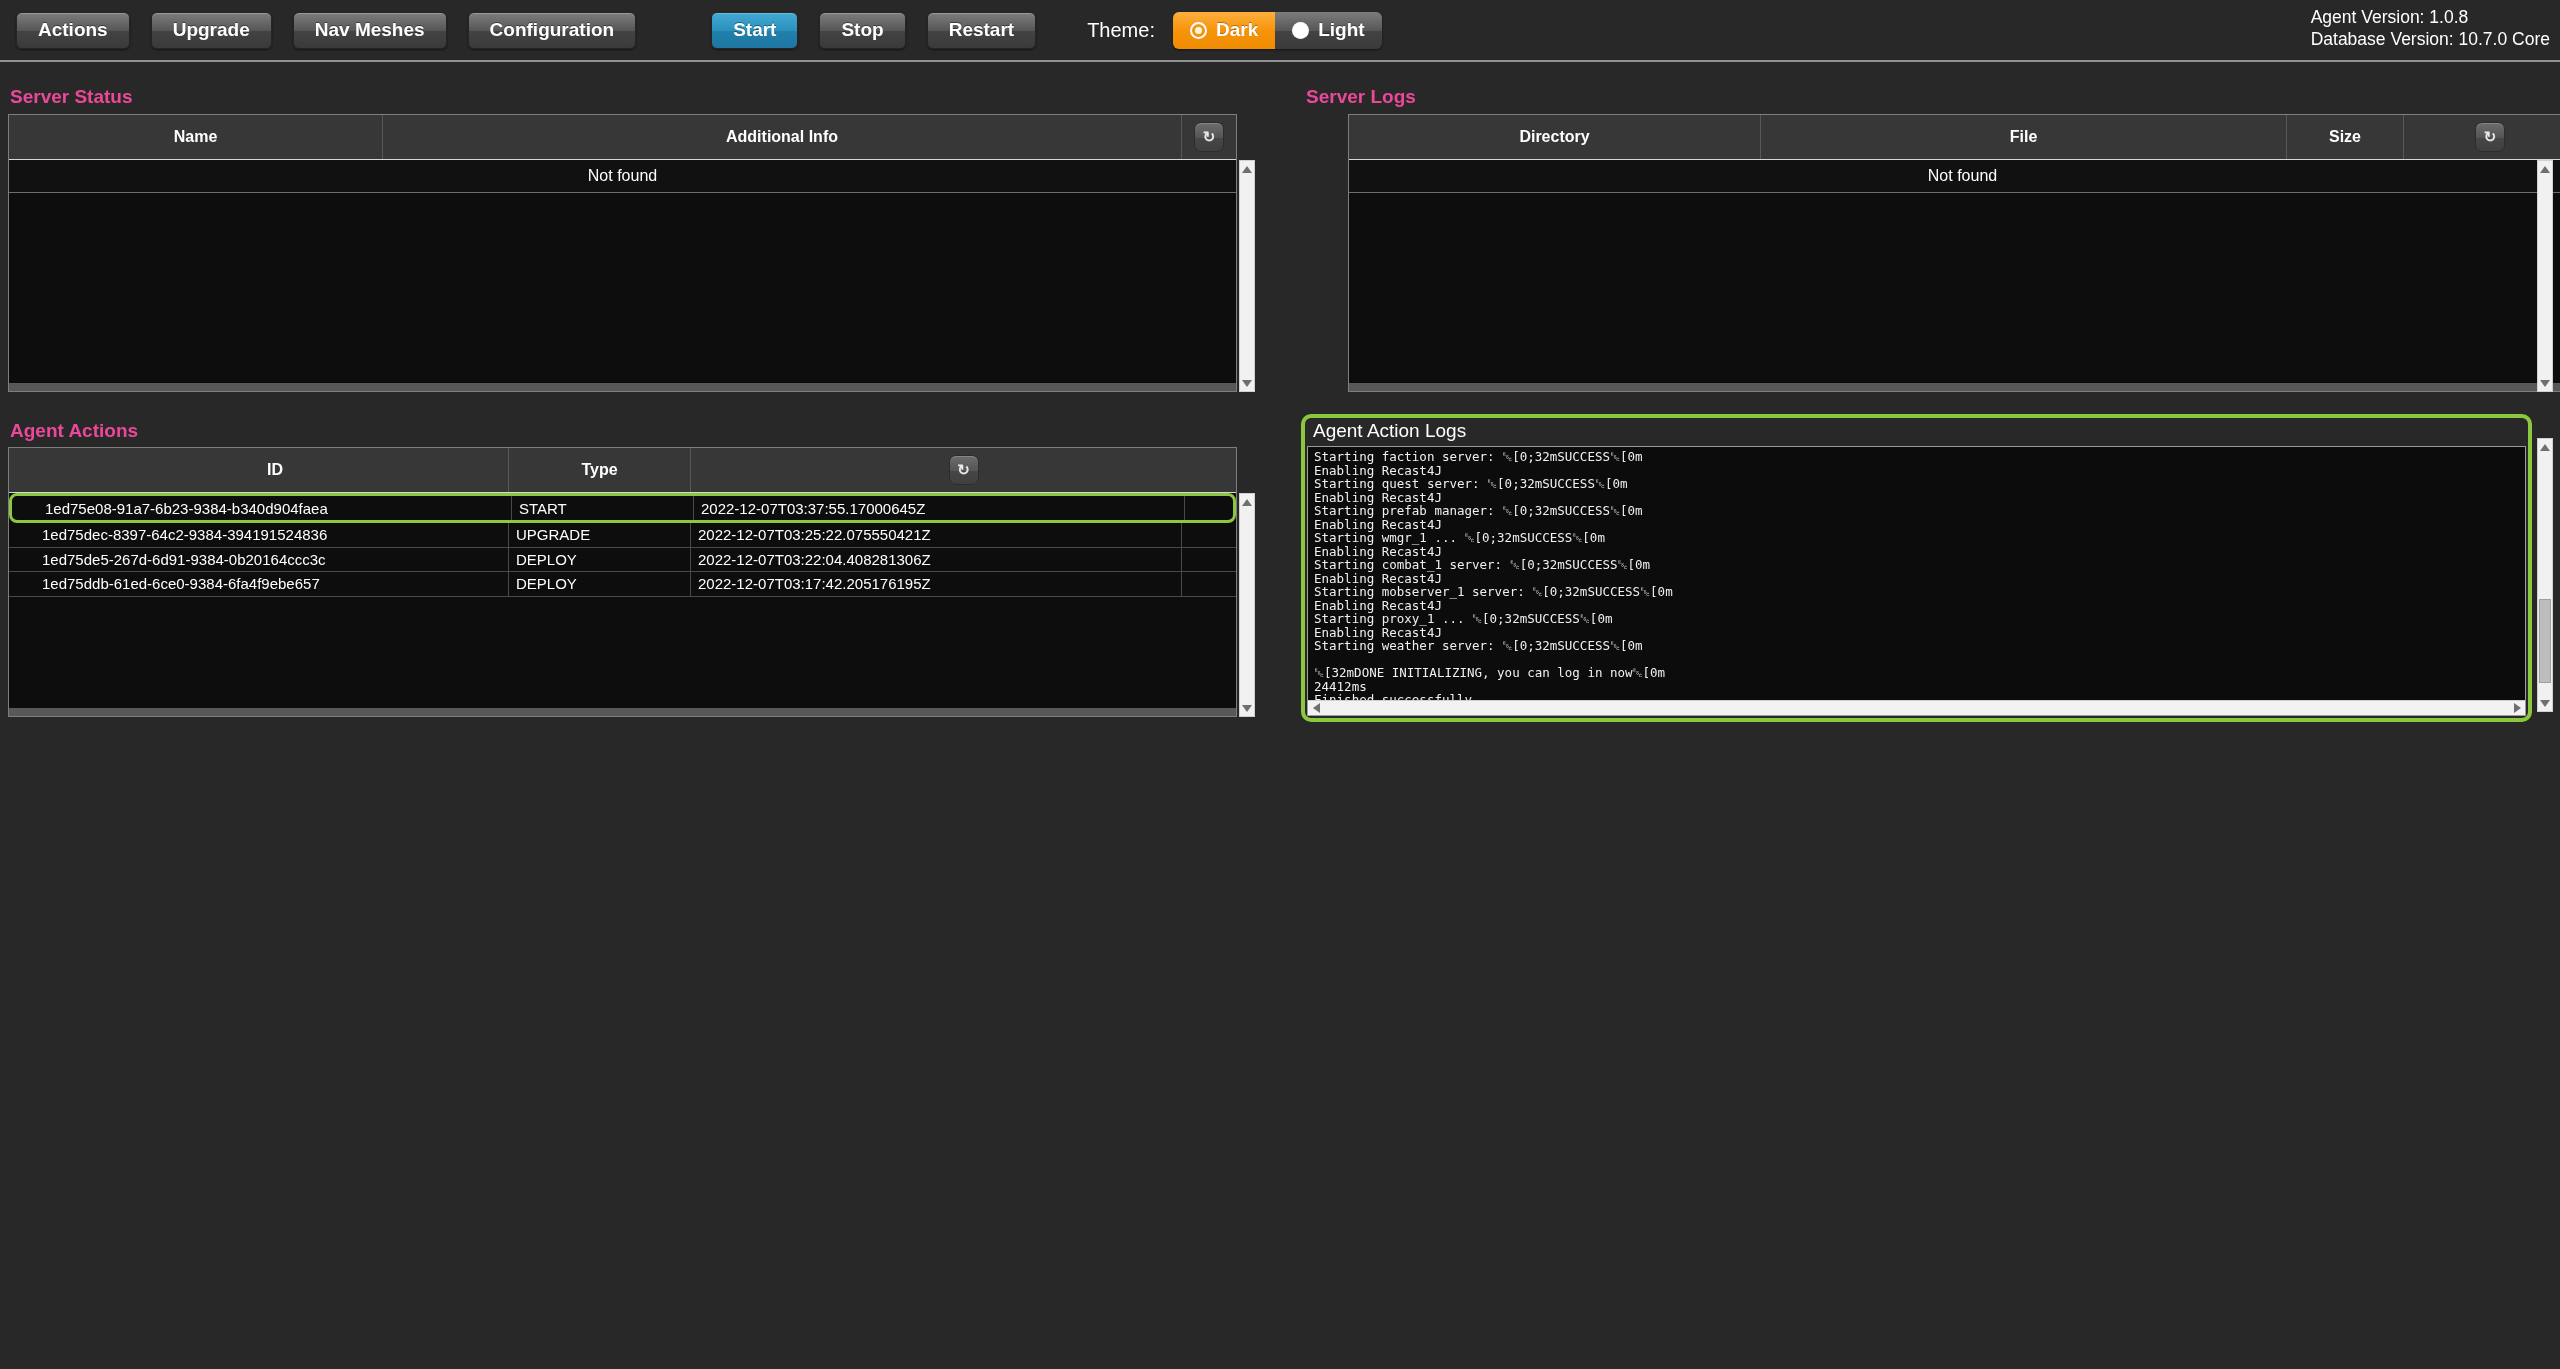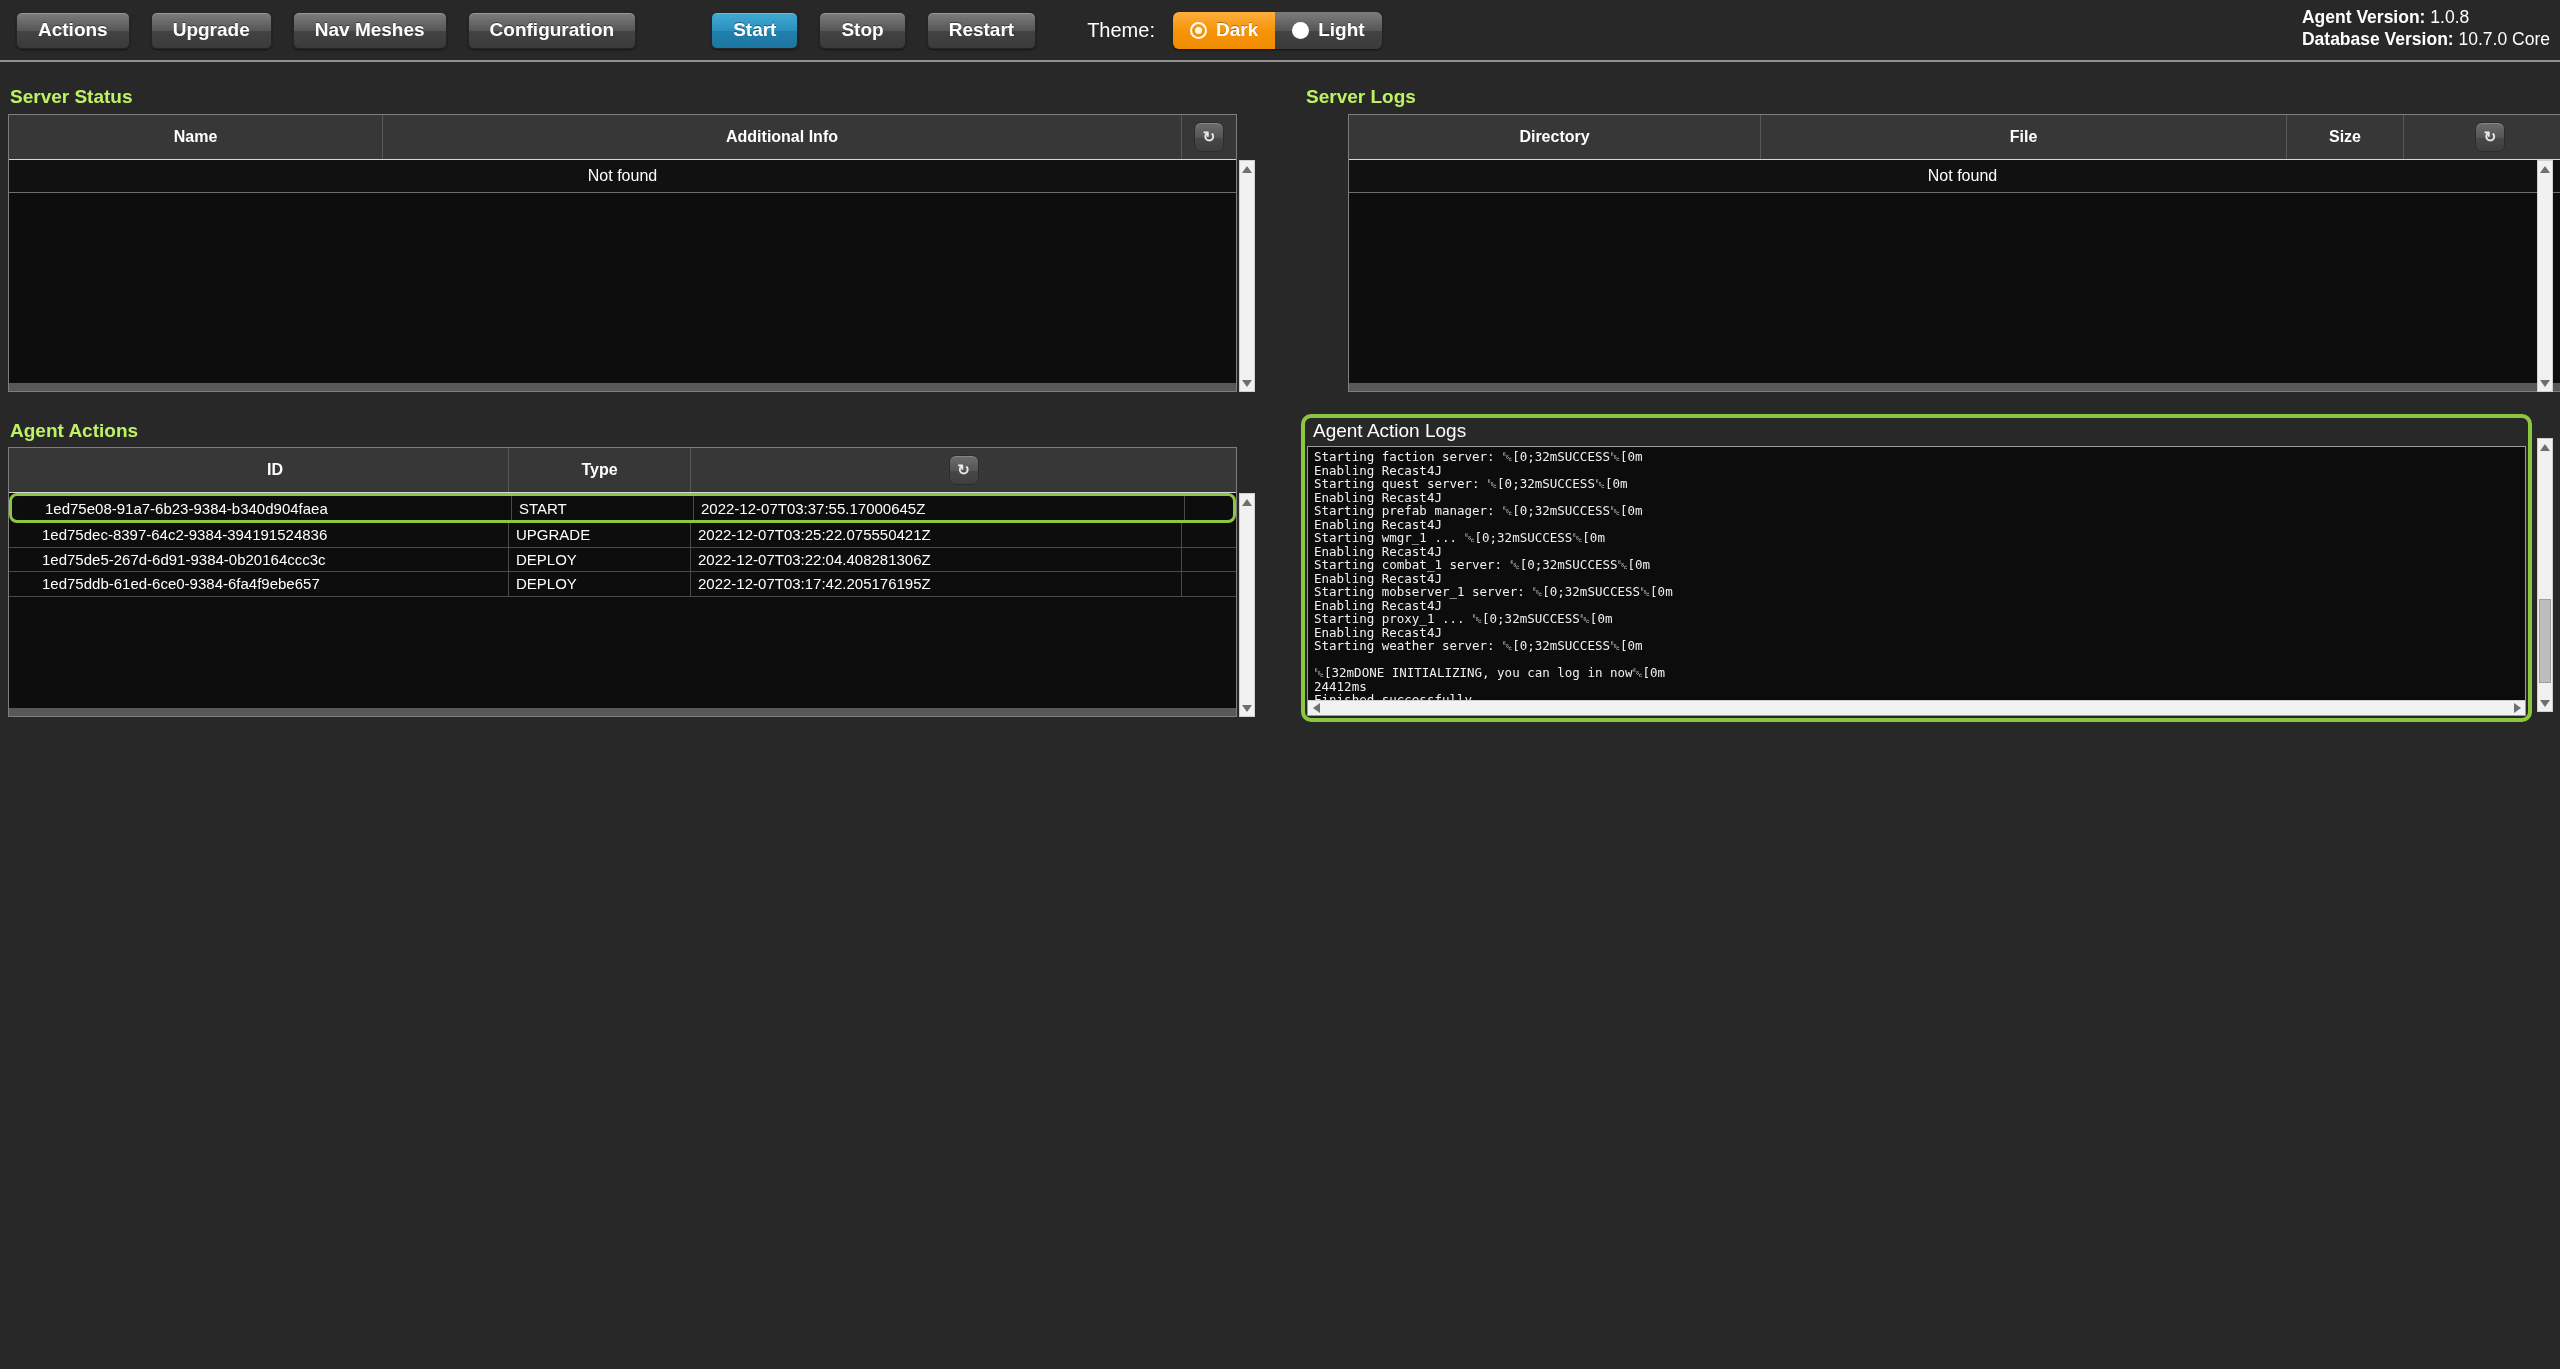--- a/index.html
+++ b/index.html
@@ -30,24 +30,24 @@
   .theme-label { font-size:20px; margin:0 18px 0 30px; color:#fff; }
   .theme-group { display:inline-flex; height:37px; border-radius:6px; overflow:hidden; box-shadow:0 1px 2px rgba(0,0,0,.5); }
   .theme-btn { display:inline-flex; align-items:center; gap:9px; padding:0 17px; font-weight:bold; font-size:19px; cursor:pointer; text-shadow:0 -1px 0 rgba(0,0,0,.3); }
   .theme-dark { background:linear-gradient(to bottom,#fcaf3f,#f69307 52%,#ef8c02); }
   .theme-light { background:linear-gradient(to bottom,#7d7d7d,#555 52%,#434343 52%,#3a3a3a); }
   .radio-outer { width:17px; height:17px; border-radius:50%; border:2px solid #fff; display:flex; align-items:center; justify-content:center; }
   .radio-inner { width:7px; height:7px; border-radius:50%; background:#fff6e2; }
   .radio-solid { width:17px; height:17px; border-radius:50%; background:#fff; }
 
   .version-block { position:absolute; right:10px; top:6px; font-size:17.5px; line-height:22px; text-align:left; }
-  .version-block b { font-weight:bold; }
-
-  
-  .sec-title { position:absolute; font-size:19px; font-weight:bold; color:#bef264; }
+  .version-block b { font-weight:normal; }
+
+  
+  .sec-title { position:absolute; font-size:19px; font-weight:bold; color:#ec4899; }
 
   
   .panel { position:absolute; border:1px solid #7e7e7e; background:#0d0d0d; }
   .thead { display:flex; height:45px; background:#373737; border-bottom:1px solid #d6d6d6; }
   .th { display:flex; align-items:center; justify-content:center; font-weight:bold; font-size:16px; border-right:1px solid #585858; height:100%; }
   .th:last-child { border-right:none; }
   .refresh-btn {
     width:30px; height:30px; border-radius:7px; border:1px solid #2c2c2c;
     background:linear-gradient(to bottom,#6d6d6d,#555 52%,#474747 52%,#3f3f3f);
     color:#e8e8e8; font-size:15px; display:flex; align-items:center; justify-content:center; cursor:pointer;

